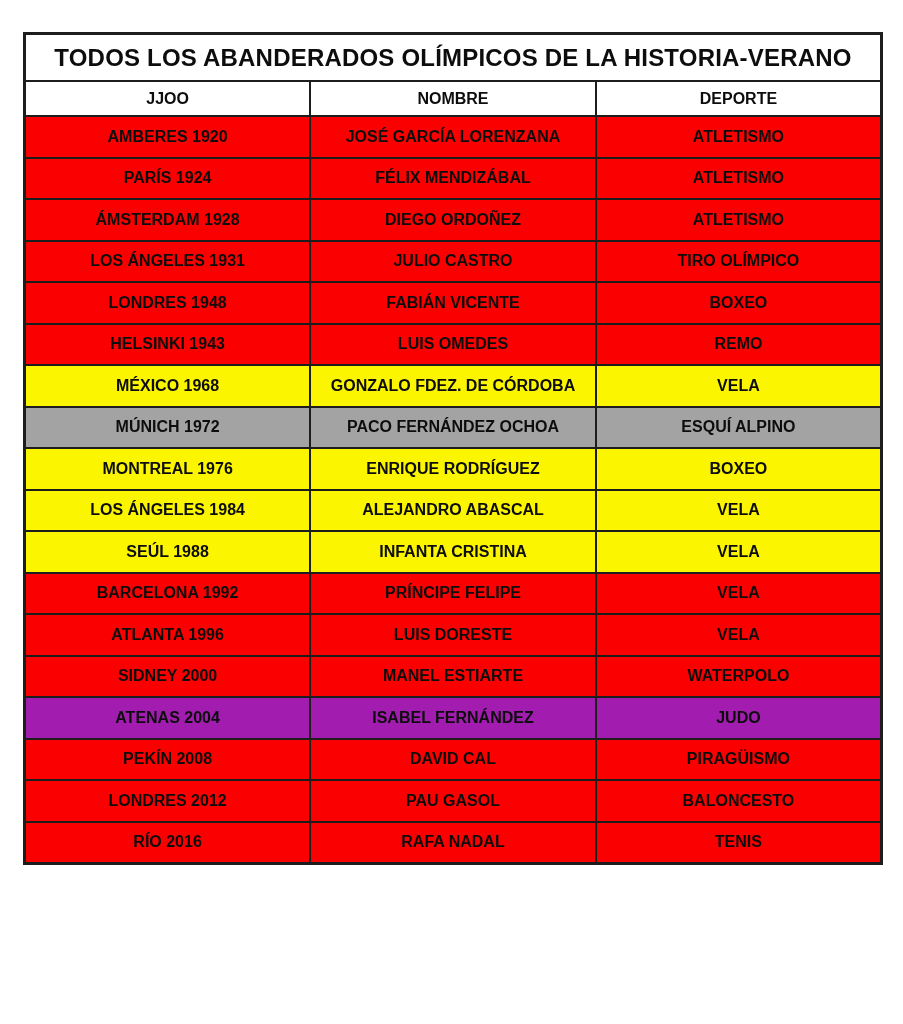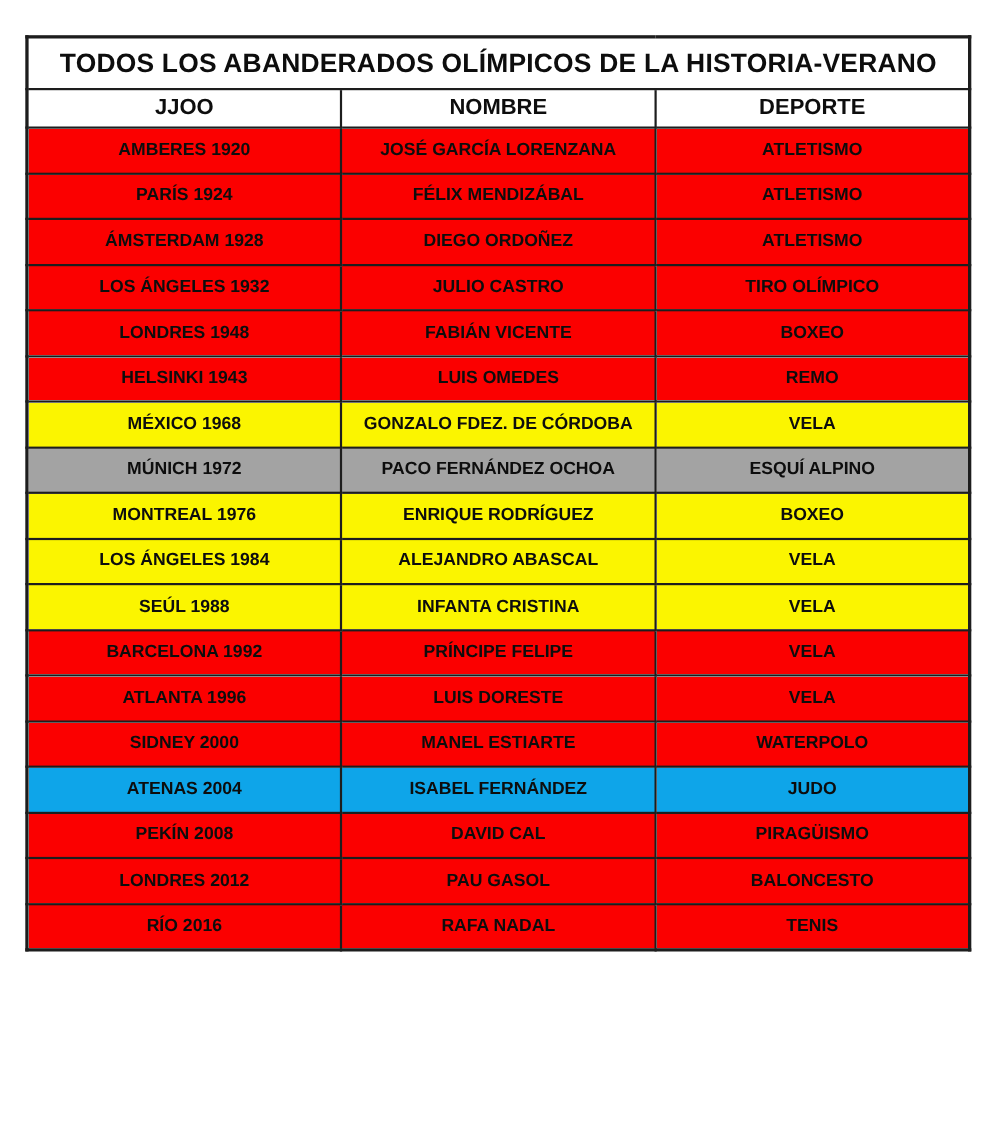--- a/index.html
+++ b/index.html
@@ -37,21 +37,21 @@
     white-space: nowrap;
   }
   .title-cell {
     height: 45px;
     font-size: 24px;
     letter-spacing: 0.2px;
     background: #ffffff;
   }
   .header-cell {
     height: 33px;
-    font-size: 20px;
+    font-size: 16px;
     background: #ffffff;
   }
   tbody td {
     height: 39.5px;
     font-size: 16px;
   }
 </style>
 </head>
 <body>
 
@@ -77,21 +77,21 @@
           <td>PARÍS 1924</td>
           <td>FÉLIX MENDIZÁBAL</td>
           <td>ATLETISMO</td>
         </tr>
         <tr style="background: rgb(251, 0, 0);">
           <td>ÁMSTERDAM 1928</td>
           <td>DIEGO ORDOÑEZ</td>
           <td>ATLETISMO</td>
         </tr>
         <tr style="background: rgb(251, 0, 0);">
-          <td>LOS ÁNGELES 1932</td>
+          <td>LOS ÁNGELES 1931</td>
           <td>JULIO CASTRO</td>
           <td>TIRO OLÍMPICO</td>
         </tr>
         <tr style="background: rgb(251, 0, 0);">
           <td>LONDRES 1948</td>
           <td>FABIÁN VICENTE</td>
           <td>BOXEO</td>
         </tr>
         <tr style="background: rgb(251, 0, 0);">
           <td>HELSINKI 1943</td>
@@ -131,21 +131,21 @@
         <tr style="background: rgb(251, 0, 0);">
           <td>ATLANTA 1996</td>
           <td>LUIS DORESTE</td>
           <td>VELA</td>
         </tr>
         <tr style="background: rgb(251, 0, 0);">
           <td>SIDNEY 2000</td>
           <td>MANEL ESTIARTE</td>
           <td>WATERPOLO</td>
         </tr>
-        <tr style="background: #0ea5e9;">
+        <tr style="background: #a21caf;">
           <td>ATENAS 2004</td>
           <td>ISABEL FERNÁNDEZ</td>
           <td>JUDO</td>
         </tr>
         <tr style="background: rgb(251, 0, 0);">
           <td>PEKÍN 2008</td>
           <td>DAVID CAL</td>
           <td>PIRAGÜISMO</td>
         </tr>
         <tr style="background: rgb(251, 0, 0);">

